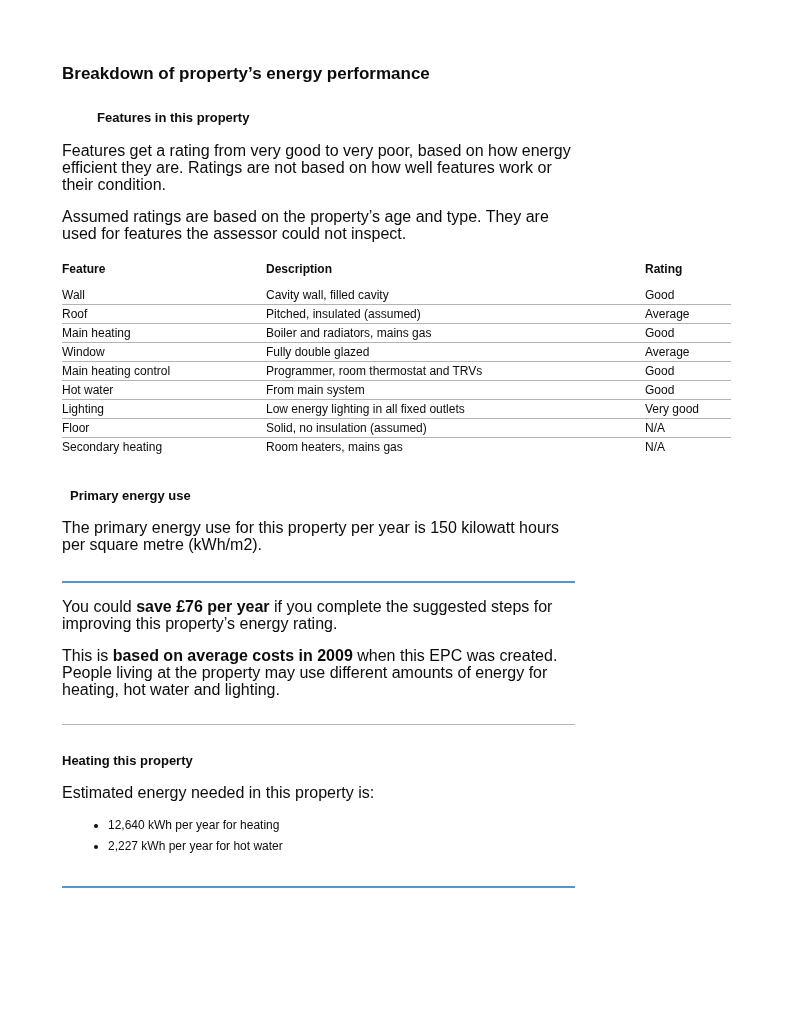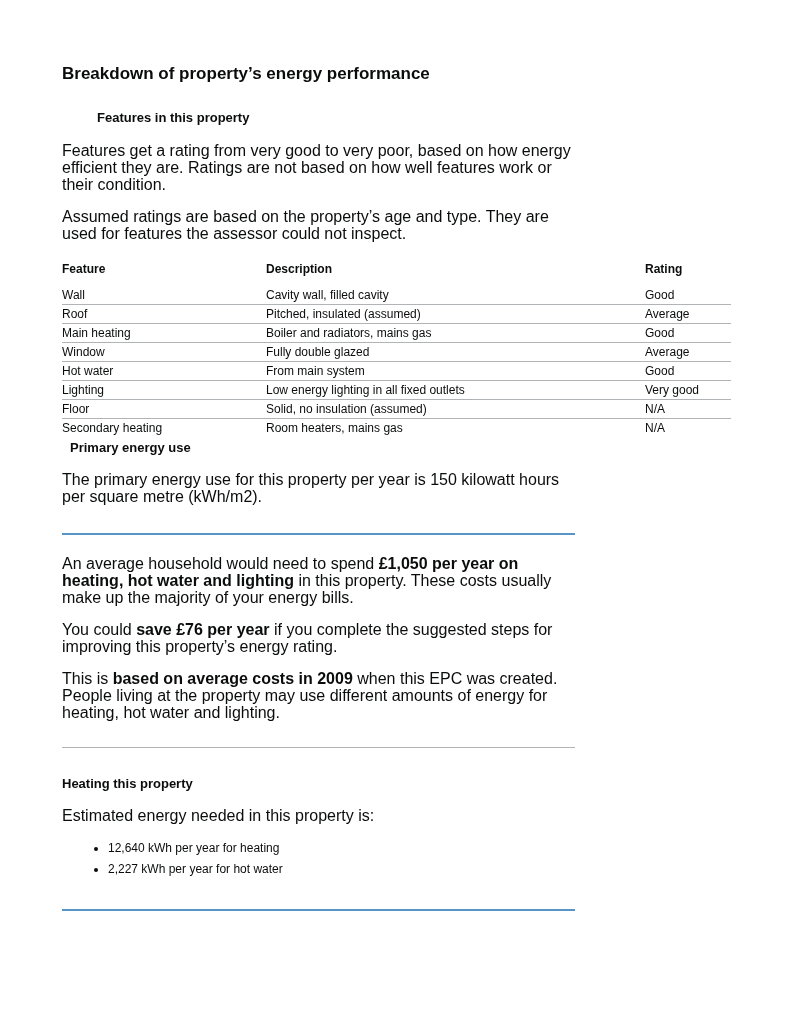--- a/index.html
+++ b/index.html
@@ -39,21 +39,21 @@
   }
   table.features td{
     height:18px;line-height:18px;padding:0;vertical-align:middle;
     font-size:12px;
   }
   table.features tbody tr{border-bottom:1px solid var(--table-border);}
   table.features tbody tr:last-child{border-bottom:none;}
   .col-feature{width:204px;}
   .col-description{width:379px;}
   .col-rating{width:86px;}
-  .h3-primary{margin-top:3px;padding-left:8px;}
+  .h3-primary{margin-top:32px;padding-left:8px;}
   .p-primary{margin-top:15px;}
   hr{border:none;height:0;}
   hr.rule-blue{border-top:2px solid var(--rule-blue);margin-top:28px;}
   hr.rule-grey{border-top:1px solid var(--rule-grey);margin-top:26px;}
   .p-bills-1{margin-top:20px;}
   .p-bills-2{margin-top:15px;}
   .p-bills-3{margin-top:15px;}
   .h3-heating{margin-top:28px;}
   .p-heating-intro{margin-top:15px;}
   ul.energy-list{
@@ -108,20 +108,25 @@
           <td>Main heating</td>
           <td>Boiler and radiators, mains gas</td>
           <td>Good</td>
         </tr>
         <tr>
           <td>Window</td>
           <td>Fully double glazed</td>
           <td>Average</td>
         </tr>
         <tr>
+          <td>Main heating control</td>
+          <td>Programmer, room thermostat and TRVs</td>
+          <td>Good</td>
+        </tr>
+        <tr>
           <td>Hot water</td>
           <td>From main system</td>
           <td>Good</td>
         </tr>
         <tr>
           <td>Lighting</td>
           <td>Low energy lighting in all fixed outlets</td>
           <td>Very good</td>
         </tr>
         <tr>
@@ -136,21 +141,20 @@
         </tr>
       </tbody>
   </table>
 
   <h3 class="h3-primary">Primary energy use</h3>
   <p class="p-primary">The primary energy use for this property per year is 150 kilowatt hours per square metre (kWh/m2).</p>
 
   <hr class="rule-blue">
 
 
-  <p class="p-bills-1"><span>An average household would need to spend </span><b>£1,050 per year on heating, hot water and lighting</b><span> in this property. These costs usually make up the majority of your energy bills.</span></p>
   <p class="p-bills-2"><span>You could </span><b>save £76 per year</b><span> if you complete the suggested steps for improving this property’s energy rating.</span></p>
   <p class="p-bills-3"><span>This is </span><b>based on average costs in 2009</b><span> when this EPC was created. People living at the property may use different amounts of energy for heating, hot water and lighting.</span></p>
 
   <hr class="rule-grey">
 
   <h3 class="h3-heating">Heating this property</h3>
   <p class="p-heating-intro">Estimated energy needed in this property is:</p>
 
   <ul class="energy-list">
       <li>12,640 kWh per year for heating</li>

